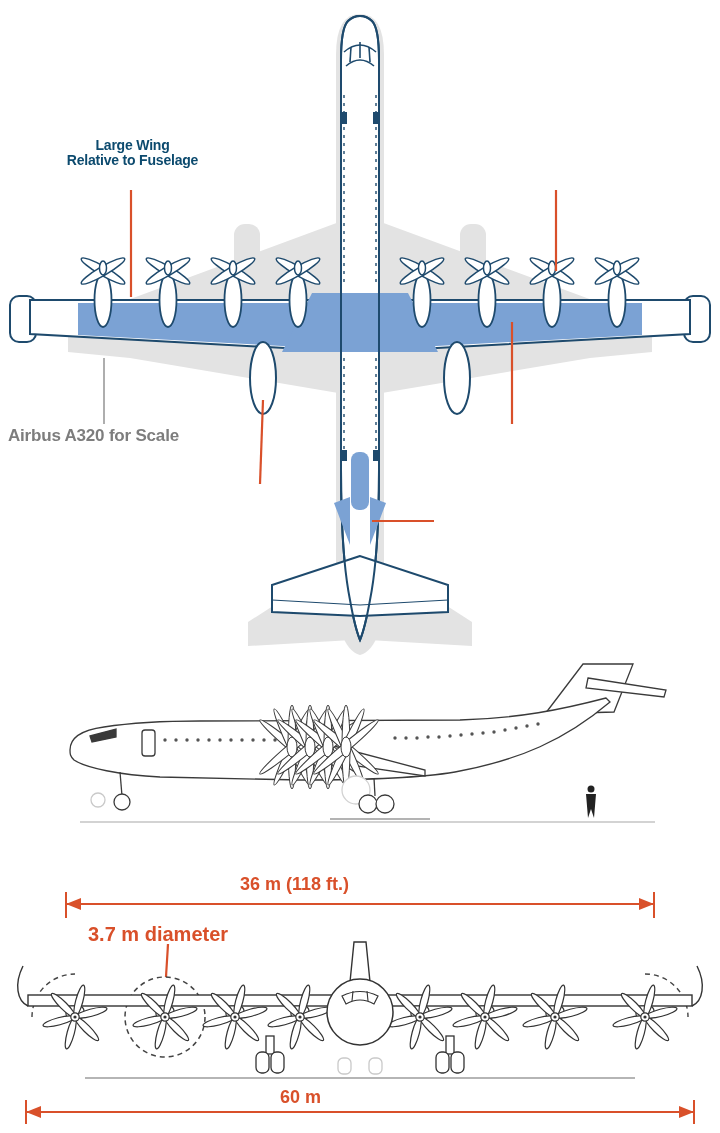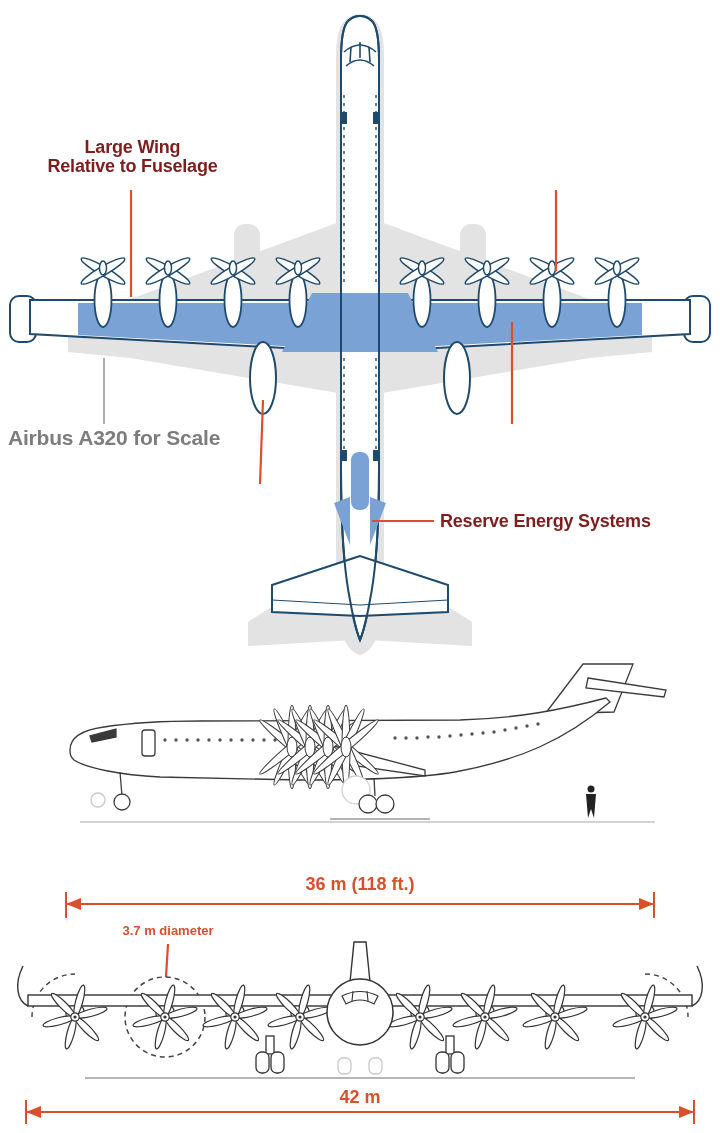--- a/index.html
+++ b/index.html
@@ -1,23 +1,23 @@
 <!DOCTYPE html>
 <html><head>
 <meta charset="utf-8">
 <style>
   html,body{margin:0;padding:0;background:#fff;}
   #stage{position:relative;width:720px;height:1133px;background:#ffffff;overflow:hidden;
          font-family:"Liberation Sans",sans-serif;}
   svg{position:absolute;left:0;display:block;}
-  .label{position:absolute;font-weight:bold;color:#7f1d1d;font-size:18px;line-height:1.08;
+  .label{position:absolute;font-weight:bold;color:#0c4a6e;font-size:14px;line-height:1.08;
          text-align:center;white-space:pre-line;letter-spacing:-0.2px;}
   .label.gray{color:#7d7d7d;}
   .label.leftalign{text-align:left;}
-  .dim{position:absolute;font-weight:bold;color:#d9502a;font-size:18px;text-align:center;}
+  .dim{position:absolute;font-weight:bold;color:#d9502a;font-size:18px;}
 </style>
 </head>
 <body>
 
 <div id="stage">
 
   <svg style="top:0" width="720" height="660" viewBox="0 0 720 660">
     <defs>
       <g id="tprop">
         <ellipse cx="0" cy="300" rx="8.5" ry="27" fill="#fff" stroke="#1e4a6d" stroke-width="1.8"></ellipse>
@@ -274,20 +274,19 @@
       <line x1="26" y1="252" x2="694" y2="252"></line>
       <line x1="26" y1="240" x2="26" y2="264"></line>
       <line x1="694" y1="240" x2="694" y2="264"></line>
       <polygon points="26,252 41,246 41,258" stroke="none"></polygon>
       <polygon points="694,252 679,246 679,258" stroke="none"></polygon>
     </g>
   </svg>
 
   <div class="label" style="top:138px;left:30px;width:205px;">Large Wing
 Relative to Fuselage</div>
-  <div class="label gray leftalign" style="top:427px;left:8px;width:230px;font-size:21px;">Airbus A320 for Scale</div>
-  <div class="label leftalign" style="top:512px;left:440px;width:250px;">Reserve Energy Systems</div>
+  <div class="label gray leftalign" style="top:427px;left:8px;width:230px;font-size:17px;">Airbus A320 for Scale</div>
 
   <div class="dim" style="top:874px;left:240px;width:240px;">36 m (118 ft.)</div>
-  <div class="dim" style="top:923px;left:88px;width:160px;font-size:13px;">3.7 m diameter</div>
-  <div class="dim" style="top:1087px;left:280px;width:160px;">42 m</div>
+  <div class="dim" style="top:923px;left:88px;width:160px;font-size:20px;">3.7 m diameter</div>
+  <div class="dim" style="top:1087px;left:280px;width:160px;">60 m</div>
 
 </div>
 
 </body></html>

